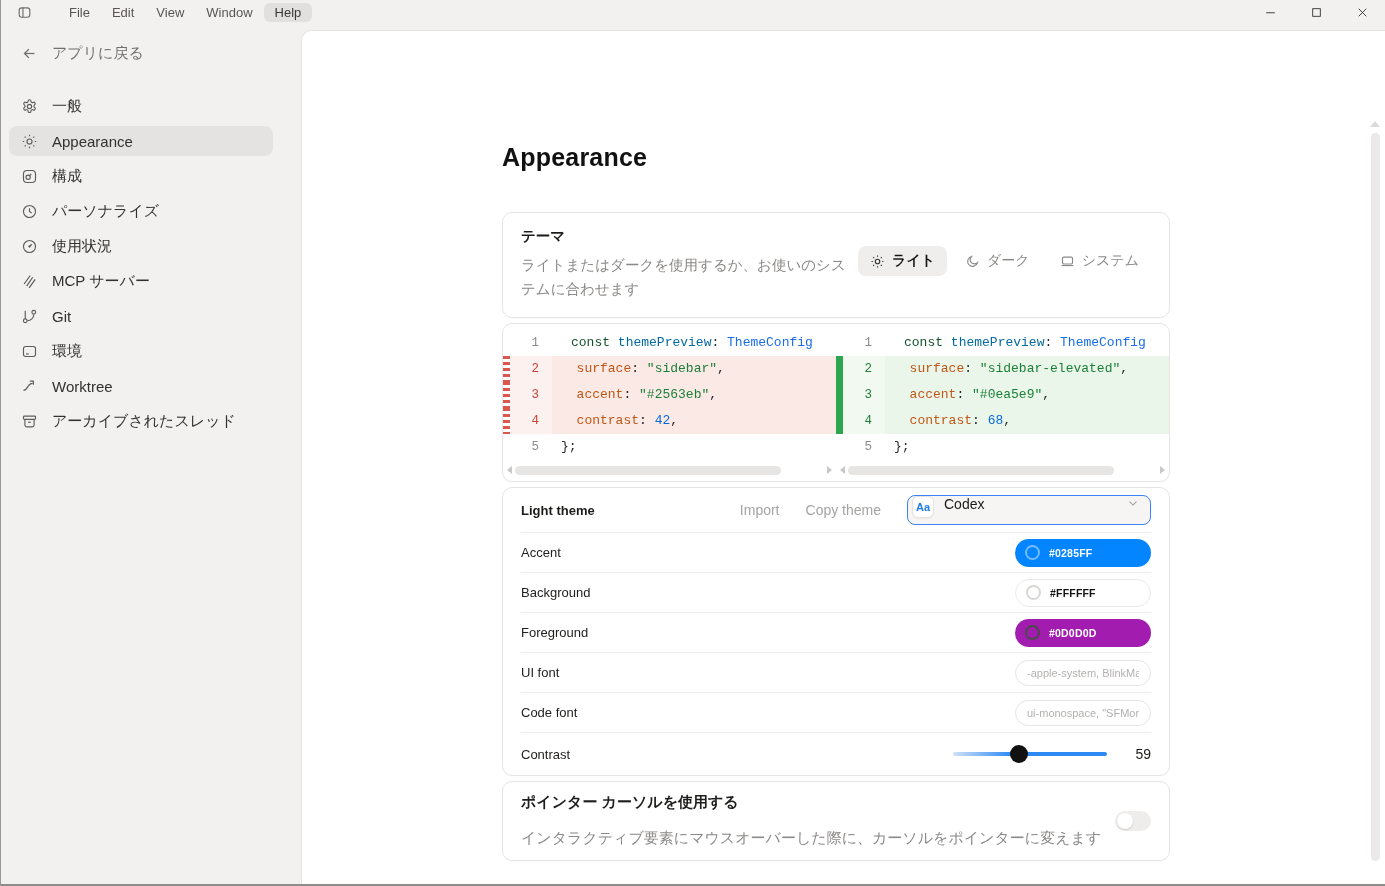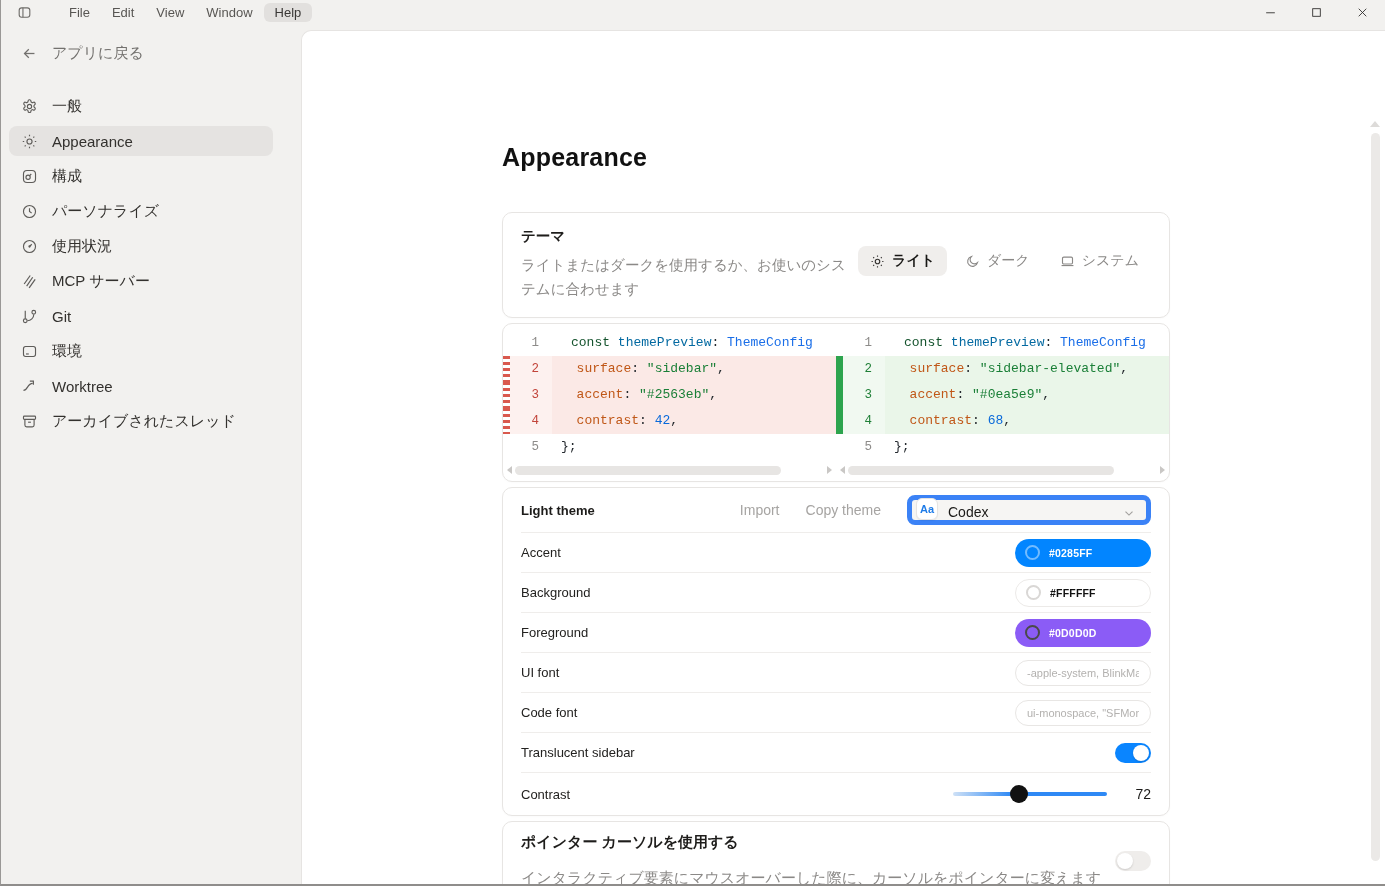--- a/index.html
+++ b/index.html
@@ -81,34 +81,34 @@
 
   
   .editor-card { padding:0 18px; }
   .ed-row { display:flex; align-items:center; height:40px; border-bottom:1px solid #efedeb; }
   .ed-row:last-child { border-bottom:none; height:42px; }
   .ed-row.header { height:45px; }
   .ed-label { font-size:13px; color:#232220; }
   .ed-label.strong { font-weight:600; color:#1d1c1a; }
   .ed-right { margin-left:auto; display:flex; align-items:center; }
   .link-btn { font-size:14px; color:#a6a4a2; margin-right:26px; }
-  .preset-select { display:flex; align-items:flex-end; width:244px; height:30px; background:#f6f5f3; border:5px solid #3b82f6; border-radius:8px; padding:0 10px 0 4px; }
+  .preset-select { display:flex; align-items:flex-start; width:244px; height:30px; background:#f6f5f3; border:1px solid #3b82f6; border-radius:8px; padding:0 10px 0 4px; }
   .aa-badge { width:22px; height:22px; background:#fff; border:1px solid #e6e4e2; border-radius:6px; display:flex; align-items:center; justify-content:center; font-size:11px; font-weight:700; color:#1f7ce8; box-shadow:0 1px 1px rgba(0,0,0,0.05); }
   .preset-name { font-size:14px; color:#1b1a18; margin-left:10px; }
   .preset-chevron { margin-left:auto; color:#a2a09e; }
   .color-pill { width:136px; height:28px; border-radius:14px; display:flex; align-items:center; padding:0 10px; gap:9px; }
   .color-pill .dot { width:15px; height:15px; border-radius:50%; flex:0 0 auto; }
   .color-pill .hex { font-size:10.5px; font-weight:700; letter-spacing:0.2px; }
   .pill-accent { background:#0285FF; }
   .pill-accent .dot { border:2px solid rgba(255,255,255,0.45); }
   .pill-accent .hex { color:#fff; }
   .pill-bg { background:#ffffff; border:1px solid #eceae8; }
   .pill-bg .dot { border:2px solid #d9d7d5; }
   .pill-bg .hex { color:#111; }
-  .pill-fg { background:#8b5cf6; }
+  .pill-fg { background:#a21caf; }
   .pill-fg .dot { border:2px solid #4a4a4a; }
   .pill-fg .hex { color:#fff; }
   .font-input { width:136px; height:26px; border:1px solid #e8e6e4; border-radius:13px; padding:0 11px; font-size:11px; color:#5a5856; font-family:"Liberation Sans",sans-serif; background:#fff; outline:none; }
   .font-input::placeholder { color:#b3b1af; }
   .toggle { width:36px; height:20px; border-radius:10px; position:relative; }
   .toggle.on { background:#0a85ff; }
   .toggle.off { background:#efedeb; }
   .toggle .knob { position:absolute; top:2px; width:16px; height:16px; border-radius:50%; background:#fff; box-shadow:0 1px 2px rgba(0,0,0,0.15); }
   .toggle.on .knob { right:2px; }
   .toggle.off .knob { left:2px; }
@@ -416,37 +416,29 @@
         </div>
       </div>
 
       <div class="ed-row">
         <span class="ed-label">Code font</span>
         <div class="ed-right">
           <input class="font-input" placeholder="ui-monospace, &quot;SFMono" style="">
         </div>
       </div>
 
-      <div class="ed-row">
-        <span class="ed-label">Translucent sidebar</span>
-        <div class="ed-right">
-          <div class="toggle on">
-              <span class="knob"></span>
-            </div>
-        </div>
-      </div>
 
       <div class="ed-row">
         <span class="ed-label">Contrast</span>
         <div class="ed-right slider-group">
           <div class="slider">
             <span class="track"></span>
             <span class="knob"></span>
           </div>
-          <span class="slider-value">72</span>
+          <span class="slider-value">59</span>
         </div>
       </div>
     </div>
 
     <div class="card pointer-card">
       <div>
         <div class="pc-title">ポインター カーソルを使用する</div>
         <div class="pc-desc">インタラクティブ要素にマウスオーバーした際に、カーソルをポインターに変えます</div>
       </div>
       <div class="ed-right">

